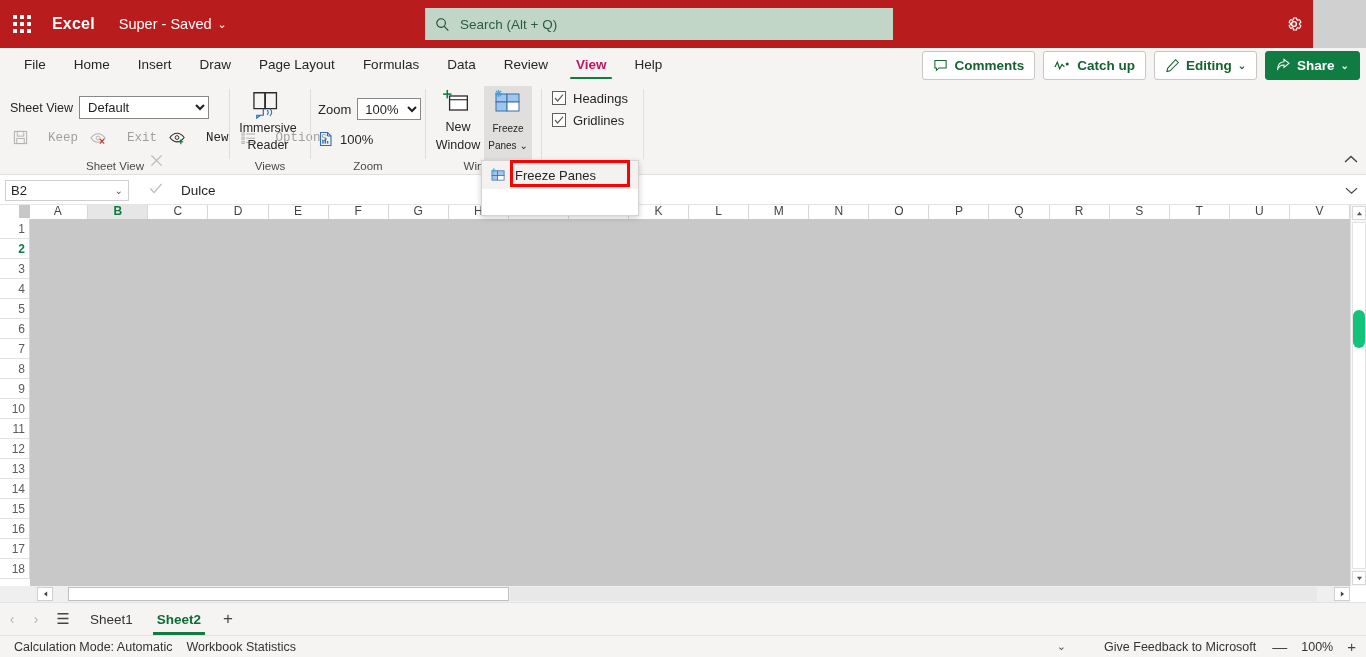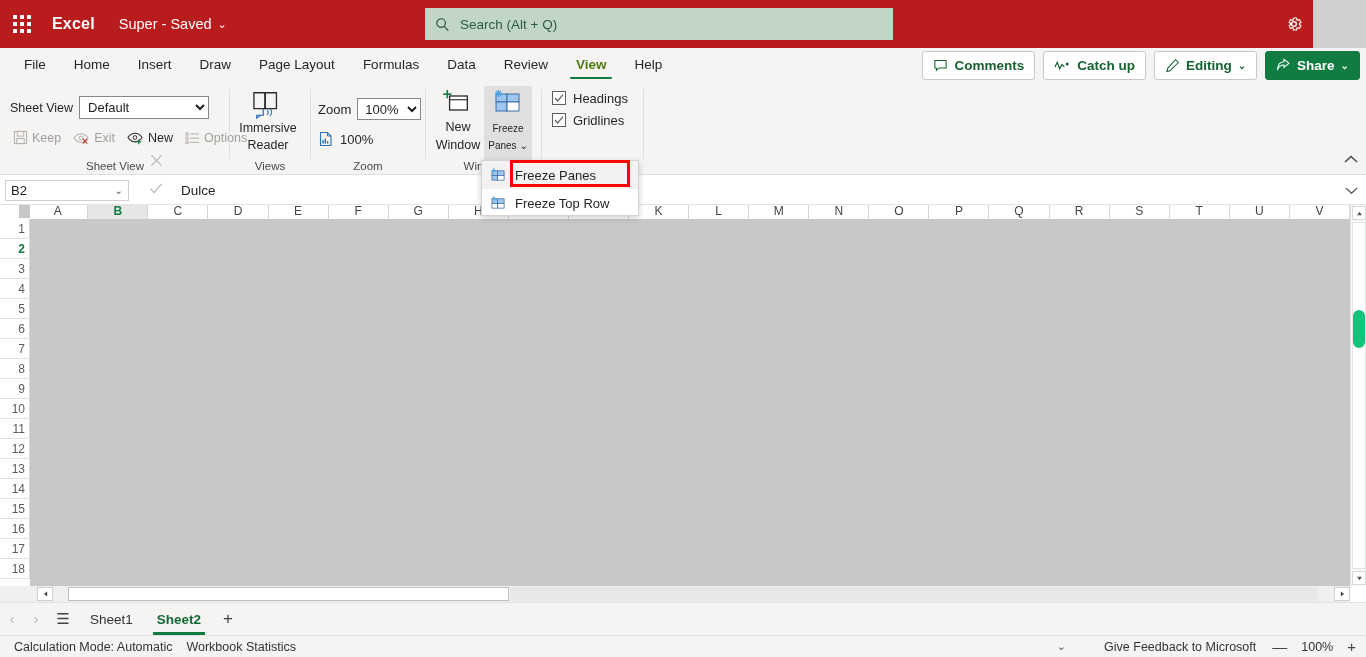--- a/index.html
+++ b/index.html
@@ -60,21 +60,21 @@
     position:absolute; left:0; top:48px; width:1366px; height:33px;
     background:#f5f4f2;
     display:flex; align-items:stretch;
   }
   .tab {
     padding: 0 14px; display:flex; align-items:center; justify-content:center;
     font-size: 13.5px; color:#262626; cursor:pointer; position:relative;
     height: 33px;
   }
   .tab.first { margin-left: 10px; }
-  .tab.active { color:#4d7c0f; font-weight:600; }
+  .tab.active { color:#be185d; font-weight:600; }
   .tab.active::after {
     content:""; position:absolute; left:8px; right:8px; bottom:2px; height:2.5px;
     background:#107c41; border-radius:2px;
   }
   .tabright {
     position:absolute; right:6px; top:50px; height:30px;
     display:flex; align-items:center; gap:8px;
   }
   .chip {
     height:29px; border:1px solid #c9c7c5; background:#fff; border-radius:3px;
@@ -101,22 +101,22 @@
   
   .sv-row1 { position:absolute; left:10px; top:15px; display:flex; align-items:center; gap:6px; }
   .sv-label { font-size:12.5px; color:#262626; }
   .sv-select {
     width:130px; height:23px; border:1px solid #8a8886; background:#fff;
     font-size:13px; color:#201f1e; font-family:"Liberation Sans", sans-serif;
     padding:0 4px; border-radius:0;
   }
   .sv-row2 { position:absolute; left:8px; top:46px; display:flex; align-items:center; gap:2px; }
   .sv-btn {
-    display:flex; align-items:center; gap:4px; padding:3px 5px;
-    font-size:12.5px; color:#a19f9d; cursor:default;
+    display:flex; align-items:center; gap:20px; padding:3px 5px;
+    font-size:12.5px; color:#a19f9d; cursor:default;font-family:Liberation Mono, monospace;
   }
   .sv-btn.enabled { color:#262626; cursor:pointer; }
 
   
   .imm {
     position:absolute; left:236px; top:8px; width:64px; height:68px;
     display:flex; flex-direction:column; align-items:center; gap:2px; cursor:pointer;
   }
   .imm-txt { font-size:12.5px; color:#262626; line-height:15px; text-align:center; }
 
@@ -537,33 +537,20 @@
         <rect x="7" y="3" width="7" height="5" fill="#9ec6ef" stroke="#3a6ea5" stroke-width=".8"></rect>
         <rect x="1" y="8" width="6" height="5" fill="#9ec6ef" stroke="#3a6ea5" stroke-width=".8"></rect>
         <rect x="7" y="8" width="7" height="5" fill="#fff" stroke="#3a6ea5" stroke-width=".8"></rect>
         <g stroke="#4aa3dd" stroke-width="1">
             <line x1="3" y1="0" x2="3" y2="5"></line>
             <line x1="0.6" y1="2.5" x2="5.4" y2="2.5"></line>
           </g>
       </svg>
       <span>Freeze Panes</span>
     </div>
-    <div class="menu-item">
-      <svg width="15" height="14" viewBox="0 0 16 15">
-        <rect x="1" y="3" width="6" height="5" fill="#9ec6ef" stroke="#3a6ea5" stroke-width=".8"></rect>
-        <rect x="7" y="3" width="7" height="5" fill="#9ec6ef" stroke="#3a6ea5" stroke-width=".8"></rect>
-        <rect x="1" y="8" width="6" height="5" fill="#fff" stroke="#3a6ea5" stroke-width=".8"></rect>
-        <rect x="7" y="8" width="7" height="5" fill="#fff" stroke="#3a6ea5" stroke-width=".8"></rect>
-        <g stroke="#4aa3dd" stroke-width="1">
-            <line x1="3" y1="0" x2="3" y2="5"></line>
-            <line x1="0.6" y1="2.5" x2="5.4" y2="2.5"></line>
-          </g>
-      </svg>
-      <span>Freeze Top Row</span>
-    </div>
   </div>
   <div class="redbox"></div>
 
   <div class="fxbar">
     <div class="namebox">
       <span>B2</span>
       <span style="font-size:10px;color:#555;">⌄</span>
     </div>
     <div class="fx-ctrls">
       <span class="fx-ic">

